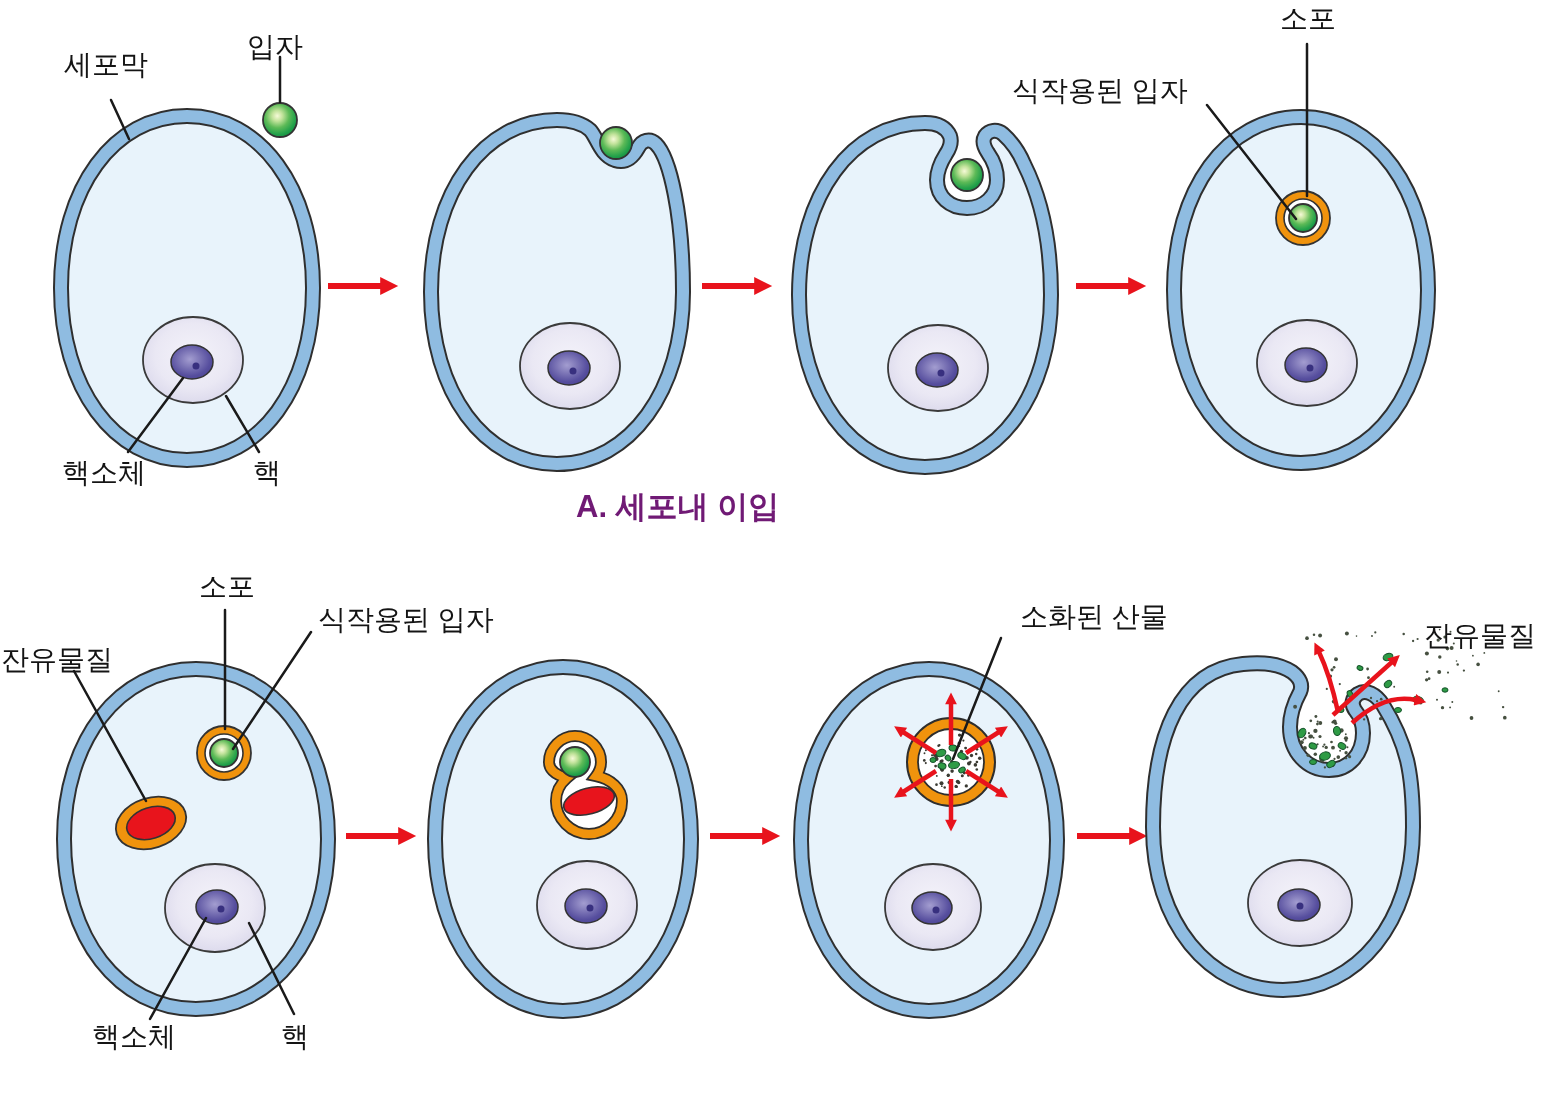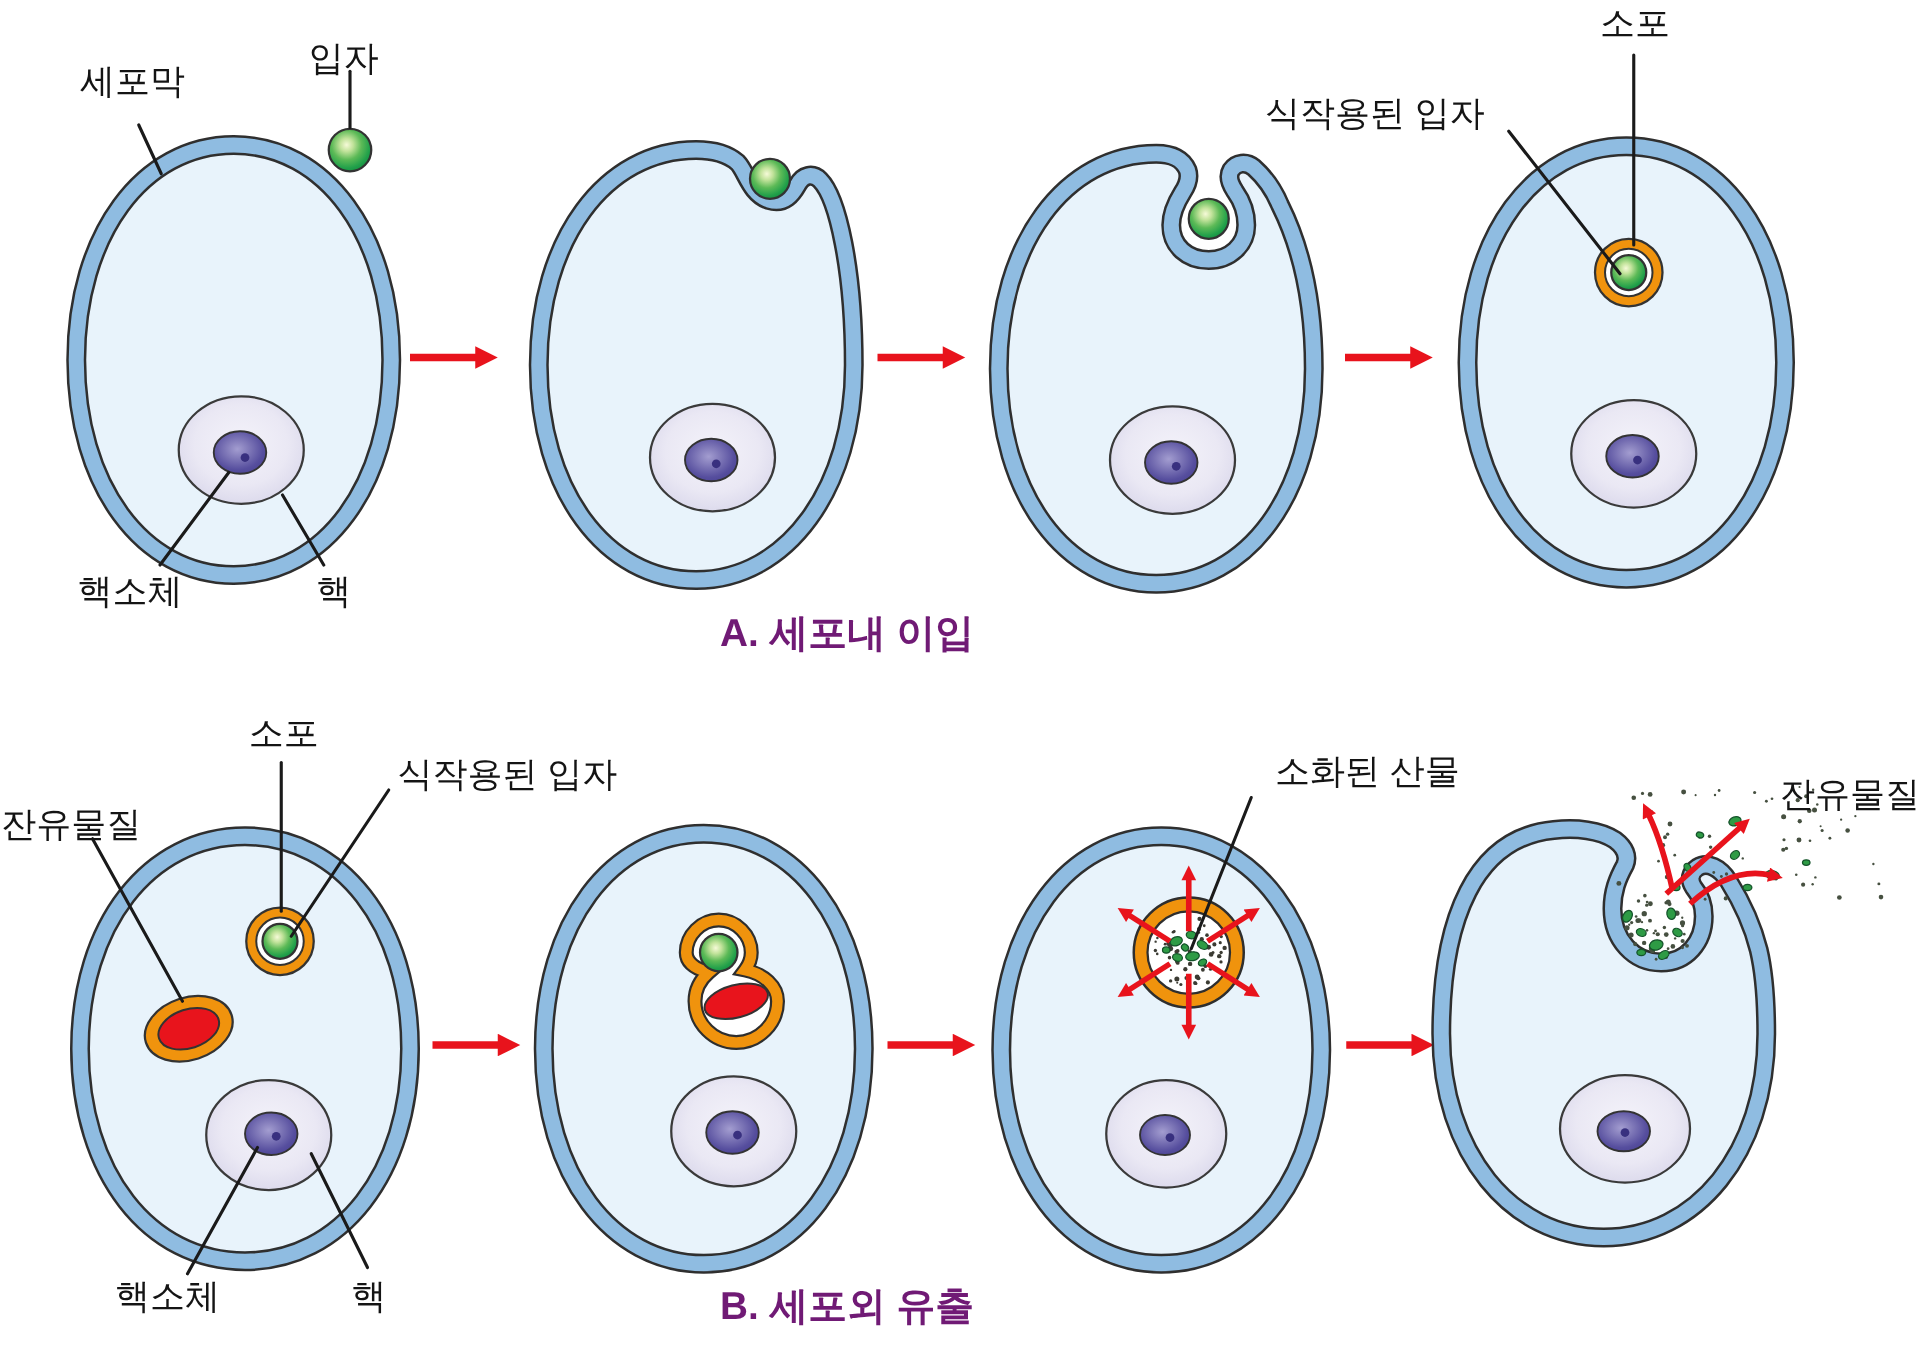--- a/index.html
+++ b/index.html
@@ -432,15 +432,14 @@
 <div class="lbl" style="left:1280px;top:4px">소포</div>
 <div class="cap" style="left:576px;top:486px">A. 세포내 이입</div>
 
 <div class="lbl" style="left:1px;top:645px">잔유물질</div>
 <div class="lbl" style="left:199px;top:572px">소포</div>
 <div class="lbl" style="left:318px;top:605px">식작용된 입자</div>
 <div class="lbl" style="left:92px;top:1022px">핵소체</div>
 <div class="lbl" style="left:281px;top:1022px">핵</div>
 <div class="lbl" style="left:1020px;top:602px">소화된 산물</div>
 <div class="lbl" style="left:1424px;top:621px">잔유물질</div>
-<div class="cap" style="left:576px;top:1024px">B. 세포외 유출</div>
 
 </div>
 
 </body></html>

